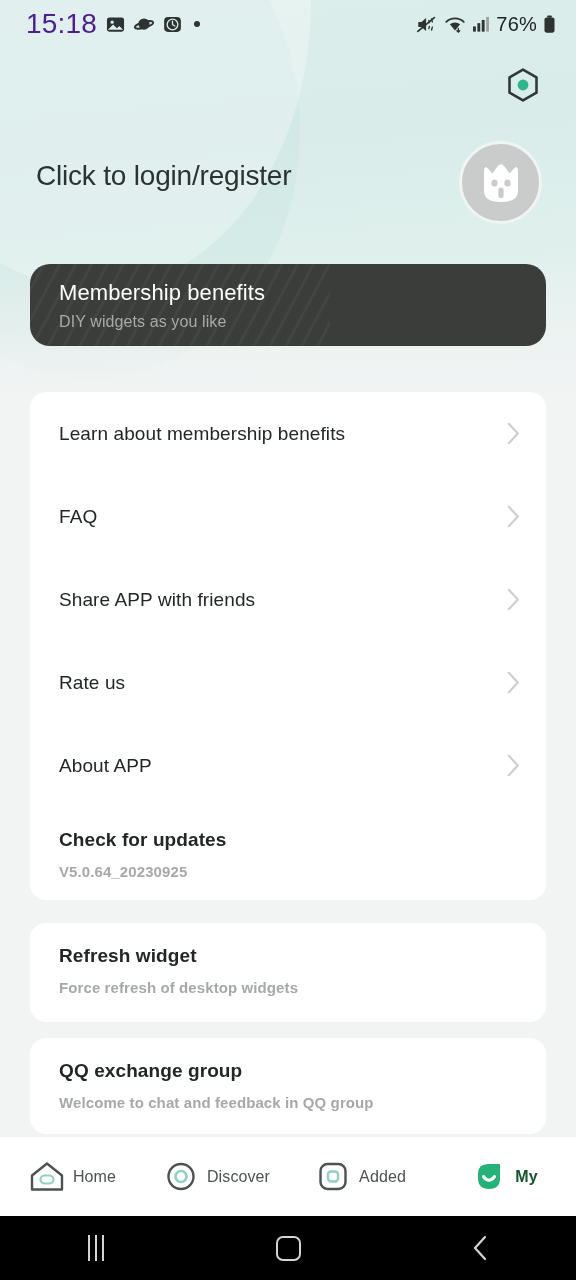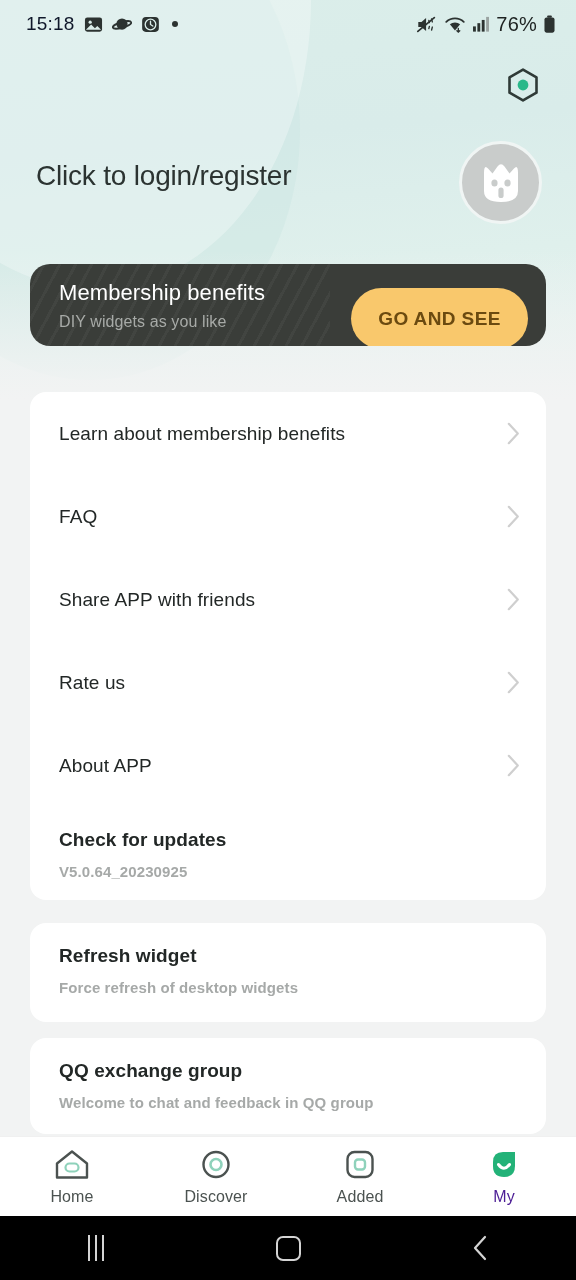--- a/index.html
+++ b/index.html
@@ -61,22 +61,22 @@
     left: 0; top: 0;
     width: 576px; height: 48px;
     display: flex;
     align-items: center;
     justify-content: space-between;
     padding: 0 20px 0 26px;
     z-index: 20;
   }
   .sb-left { display: flex; align-items: center; gap: 9px; }
   .sb-time {
-    font-size: 19px;
-    color: #0f172a;
+    font-size: 28px;
+    color: #4c1d95;
     letter-spacing: 0.2px;
   }
   .sb-right { display: flex; align-items: center; gap: 6px; }
   .sb-batt-pct {
     font-size: 20px;
     color: #1d2221;
     letter-spacing: 0.2px;
   }
   .sb-ico { display: block; }
   .sb-dot {
@@ -221,33 +221,33 @@
     width: 576px; height: 80px;
     background: #ffffff;
     display: flex;
     align-items: center;
     z-index: 30;
     border-top: 1px solid #f0f0f0;
   }
   .tab {
     flex: 1 1 0;
     display: flex;
-    flex-direction: column;
+    flex-direction: row;
     align-items: center;
     justify-content: center;
     gap: 7px;
     cursor: pointer;
     text-align: center;
   }
   .tab-label {
     font-size: 16px;
     color: #4b5250;
     letter-spacing: 0.1px;
   }
-  .tab.active .tab-label { color: #4c1d95; }
+  .tab.active .tab-label { color: #14532d; font-weight: bold; }
 
   
   .navbar {
     position: absolute;
     left: 0; bottom: 0;
     width: 576px; height: 64px;
     background: #000000;
     display: flex;
     align-items: center;
     z-index: 40;
@@ -356,21 +356,20 @@
       <rect x="25.4" y="32.5" width="5.2" height="10.5" rx="2.6" fill="#c9cccb"></rect>
     </svg>
   </div>
 
   <div class="member-card">
     <div class="member-stripes"></div>
     <div class="member-texts">
       <div class="member-title">Membership benefits</div>
       <div class="member-sub">DIY widgets as you like</div>
     </div>
-    <button class="go-btn">GO AND SEE</button>
   </div>
 
   <div class="card" id="card-main">
 
     <div class="row">
       <div class="row-texts">
         <span class="row-title">Learn about membership benefits</span>
       </div>
       <svg class="chev" width="13" height="23" viewBox="0 0 13 23">
         <path d="M1.8 1.8 L10.8 11.5 L1.8 21.2" fill="none" stroke="#cfcfcf" stroke-width="2.2" stroke-linecap="round" stroke-linejoin="round"></path>

